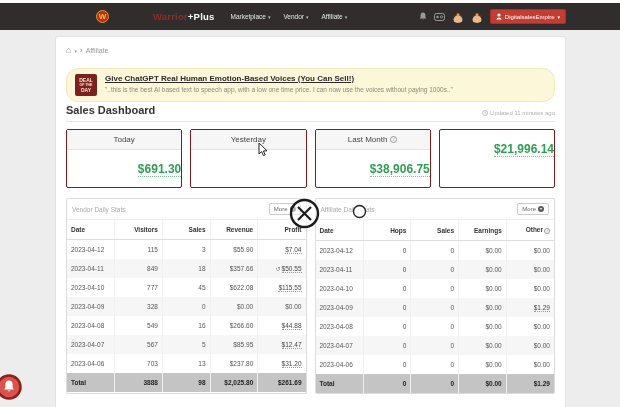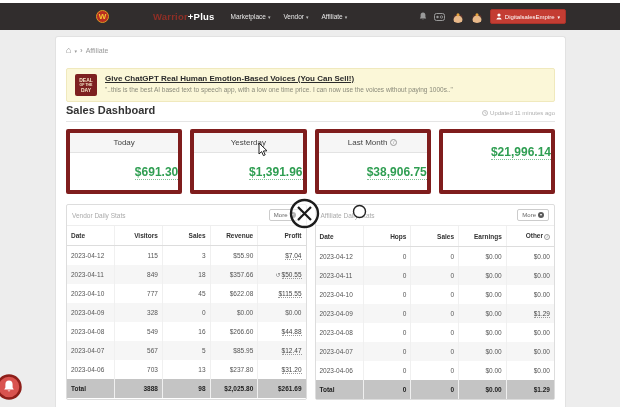--- a/index.html
+++ b/index.html
@@ -46,21 +46,21 @@
     border-radius:3px 3px 0 0; padding:6px 10px;
   }
   
   .breadcrumb { display:flex; align-items:center; gap:3px; padding:4px 0 6px; font-size:7px; color:#999; }
   .bc-home { color:#777; font-size:9px; line-height:7px; cursor:pointer; }
   .bc-caret { font-size:5px; color:#999; }
   .bc-sep { color:#aaa; font-weight:bold; font-size:8px; line-height:7px; }
   .bc-item { color:#999; }
   
   .alert {
-    margin-top:8px; background:#fbf7d8; border:1px solid #f0e9bd; border-radius:2px;
+    margin-top:8px; background:#fbf7d8; border:1px solid #f0e9bd; border-radius:12px;
     padding:5px 8px; display:flex; gap:8px; align-items:flex-start;
   }
   .deal-badge {
     width:22px; height:22px; background:#7d2020; border-radius:2px; flex:0 0 auto;
     color:#f5e6c8; display:flex; flex-direction:column; align-items:center; justify-content:center;
     font-weight:bold; line-height:1.2; cursor:pointer;
   }
   .deal-badge .l1 { font-size:5px; }
   .deal-badge .l2 { font-size:3.5px; }
   .deal-badge .l3 { font-size:5px; }
@@ -68,21 +68,21 @@
   .alert-quote { font-size:6.5px; color:#8a8a7a; margin-top:3px; }
   
   .dash-head {
     margin-top:2px; display:flex; align-items:flex-end;
     border-bottom:1px solid #e5e5e5; padding-bottom:5px;
   }
   .dash-title { font-size:11px; font-weight:bold; color:#333; }
   .dash-updated { margin-left:auto; font-size:6px; color:#b0b0b0; display:flex; align-items:center; gap:2px; }
   
   .cards { display:flex; gap:8px; margin-top:7px; }
-  .card { flex:1; border:4px solid #7f1d1d; border-radius:2px; background:#fff; }
+  .card { flex:1; border:1px solid #7f1d1d; border-radius:2px; background:#fff; }
   .card-head {
     background:#f6f6f6; border-bottom:1px solid #e3e3e3; text-align:center;
     font-size:8px; color:#444; padding:5px 0;
     display:flex; align-items:center; justify-content:center; gap:3px;
   }
   .card-value { text-align:right; padding:9px 0 10px; }
   .money { font-size:12px; font-weight:bold; color:#2f9e52; border-bottom:1px dotted #7fbf95; cursor:pointer; }
   .info-dot {
     display:inline-block; width:7px; height:7px; border:1px solid #9a9a9a; border-radius:50%;
     color:#9a9a9a; font-size:5px; line-height:5px; text-align:center; font-style:italic;
@@ -218,21 +218,20 @@
     <div class="card">
       <div class="card-head">
           <span>Today</span>
         </div>
       <div class="card-value"><span class="money">$691.30</span></div>
     </div>
     <div class="card">
       <div class="card-head">
           <span>Yesterday</span>
         </div>
-      <div class="card-value"><span class="money">$1,391.96</span></div>
     </div>
     <div class="card">
       <div class="card-head">
           <span>Last Month</span>
           <span class="info-dot">i</span>
         </div>
       <div class="card-value"><span class="money">$38,906.75</span></div>
     </div>
     <div class="card">
       <div class="card-value"><span class="money">$21,996.14</span></div>

